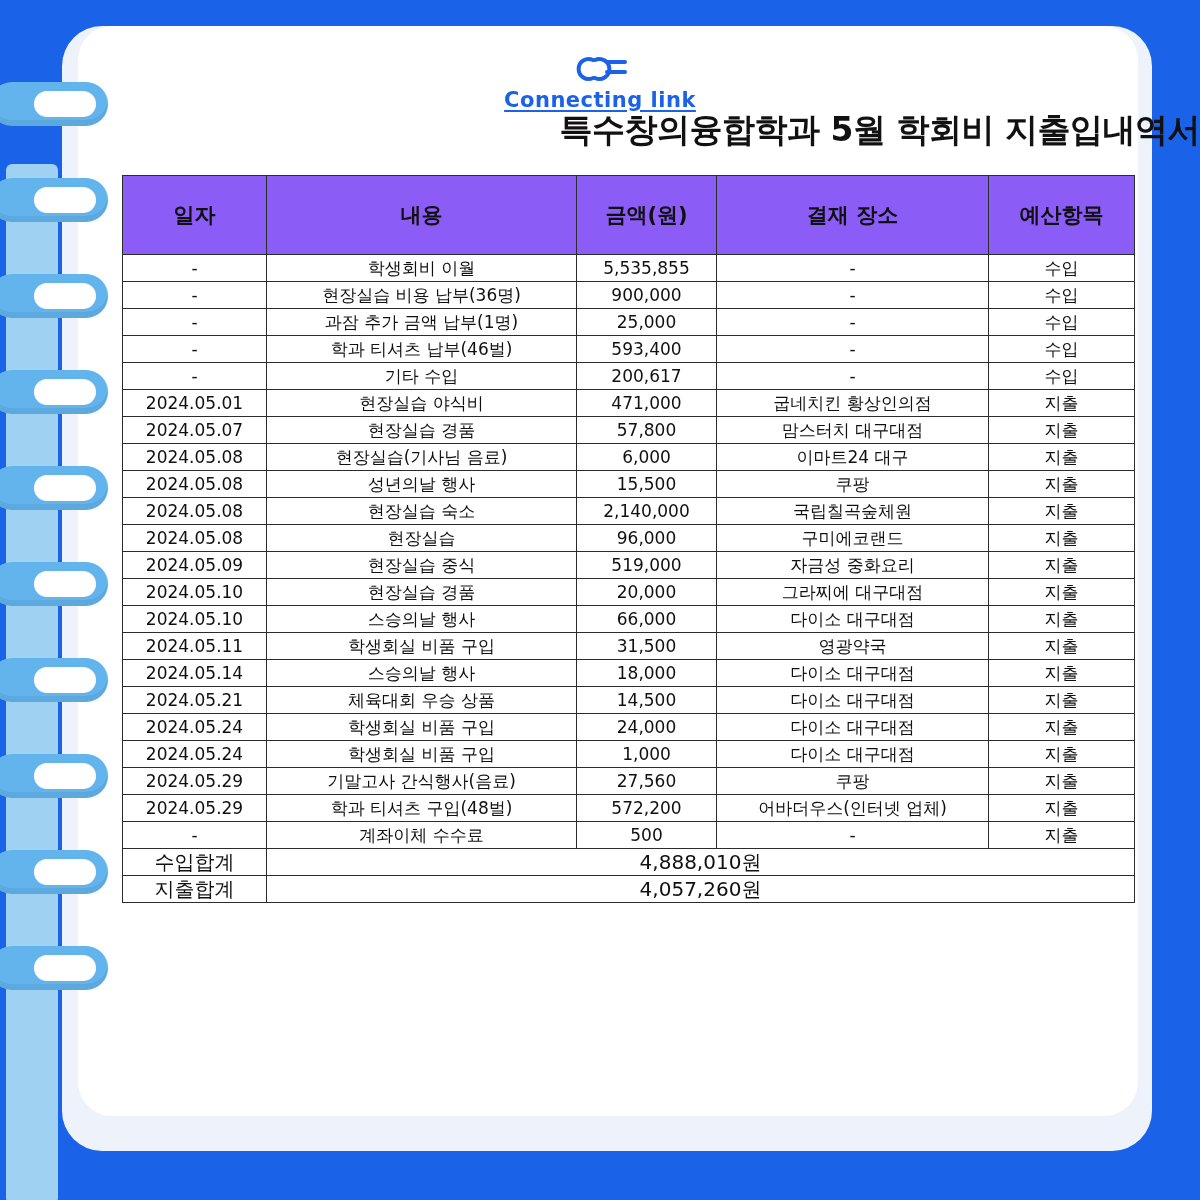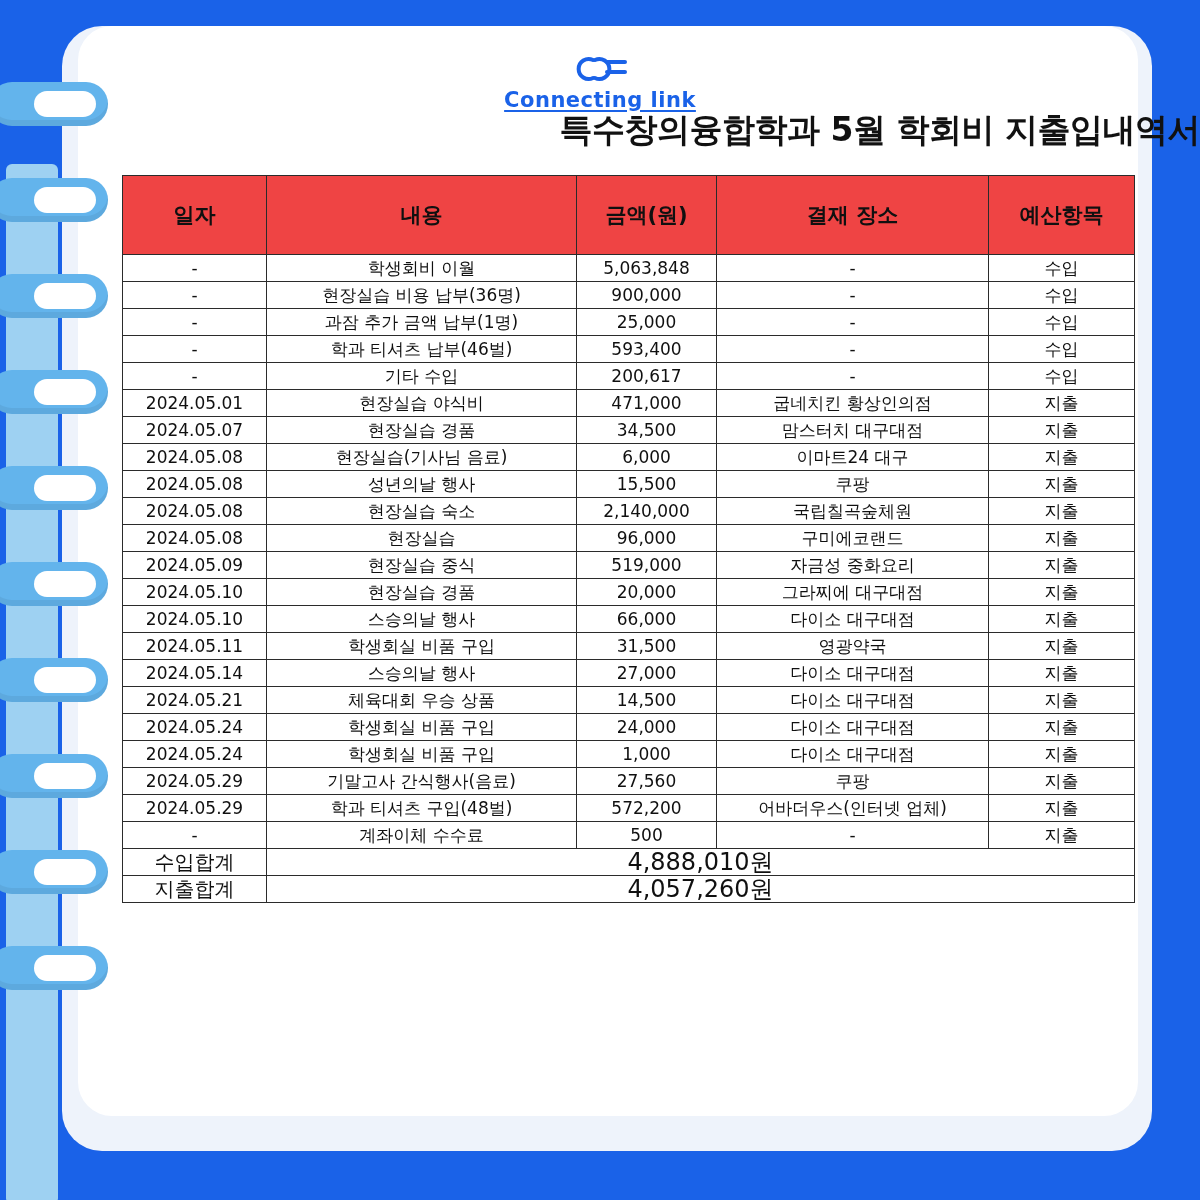--- a/index.html
+++ b/index.html
@@ -132,21 +132,21 @@
   table.ledger td {
     border: 1px solid #2b2b2b;
     text-align: center;
     padding: 0;
     height: 26px;
     line-height: 26px;
     white-space: nowrap;
     overflow: hidden;
   }
   table.ledger thead th {
-    background: #ef4444;
+    background: #8b5cf6;
     height: 78px;
     line-height: 78px;
     font-size: 21px;
     font-weight: bold;
   }
   col.c-date   { width: 144px; }
   col.c-desc   { width: 310px; }
   col.c-amount { width: 140px; }
   col.c-place  { width: 272px; }
   col.c-budget { width: 146px; }
@@ -155,21 +155,21 @@
 
   .sum-label {
     height: 70px;
     line-height: 70px;
     font-size: 20px;
     font-weight: normal;
   }
   .sum-value {
     height: 70px;
     line-height: 70px;
-    font-size: 24px;
+    font-size: 20px;
     margin-top: 11px;
   }
 </style>
 </head>
 <body>
 
 <div class="poster">
 
   <div class="card-shade"></div>
   <div class="card-white"></div>
@@ -237,21 +237,21 @@
           <th>내용</th>
           <th>금액(원)</th>
           <th>결재 장소</th>
           <th>예산항목</th>
         </tr>
       </thead>
       <tbody id="ledger-body">
           <tr>
             <td>-</td>
             <td>학생회비 이월</td>
-            <td>5,063,848</td>
+            <td>5,535,855</td>
             <td>-</td>
             <td>수입</td>
           </tr>
           <tr>
             <td>-</td>
             <td>현장실습 비용 납부(36명)</td>
             <td>900,000</td>
             <td>-</td>
             <td>수입</td>
           </tr>
@@ -279,21 +279,21 @@
           <tr>
             <td>2024.05.01</td>
             <td>현장실습 야식비</td>
             <td>471,000</td>
             <td>굽네치킨 황상인의점</td>
             <td>지출</td>
           </tr>
           <tr>
             <td>2024.05.07</td>
             <td>현장실습 경품</td>
-            <td>34,500</td>
+            <td>57,800</td>
             <td>맘스터치 대구대점</td>
             <td>지출</td>
           </tr>
           <tr>
             <td>2024.05.08</td>
             <td>현장실습(기사님 음료)</td>
             <td>6,000</td>
             <td>이마트24 대구</td>
             <td>지출</td>
           </tr>
@@ -342,21 +342,21 @@
           <tr>
             <td>2024.05.11</td>
             <td>학생회실 비품 구입</td>
             <td>31,500</td>
             <td>영광약국</td>
             <td>지출</td>
           </tr>
           <tr>
             <td>2024.05.14</td>
             <td>스승의날 행사</td>
-            <td>27,000</td>
+            <td>18,000</td>
             <td>다이소 대구대점</td>
             <td>지출</td>
           </tr>
           <tr>
             <td>2024.05.21</td>
             <td>체육대회 우승 상품</td>
             <td>14,500</td>
             <td>다이소 대구대점</td>
             <td>지출</td>
           </tr>

